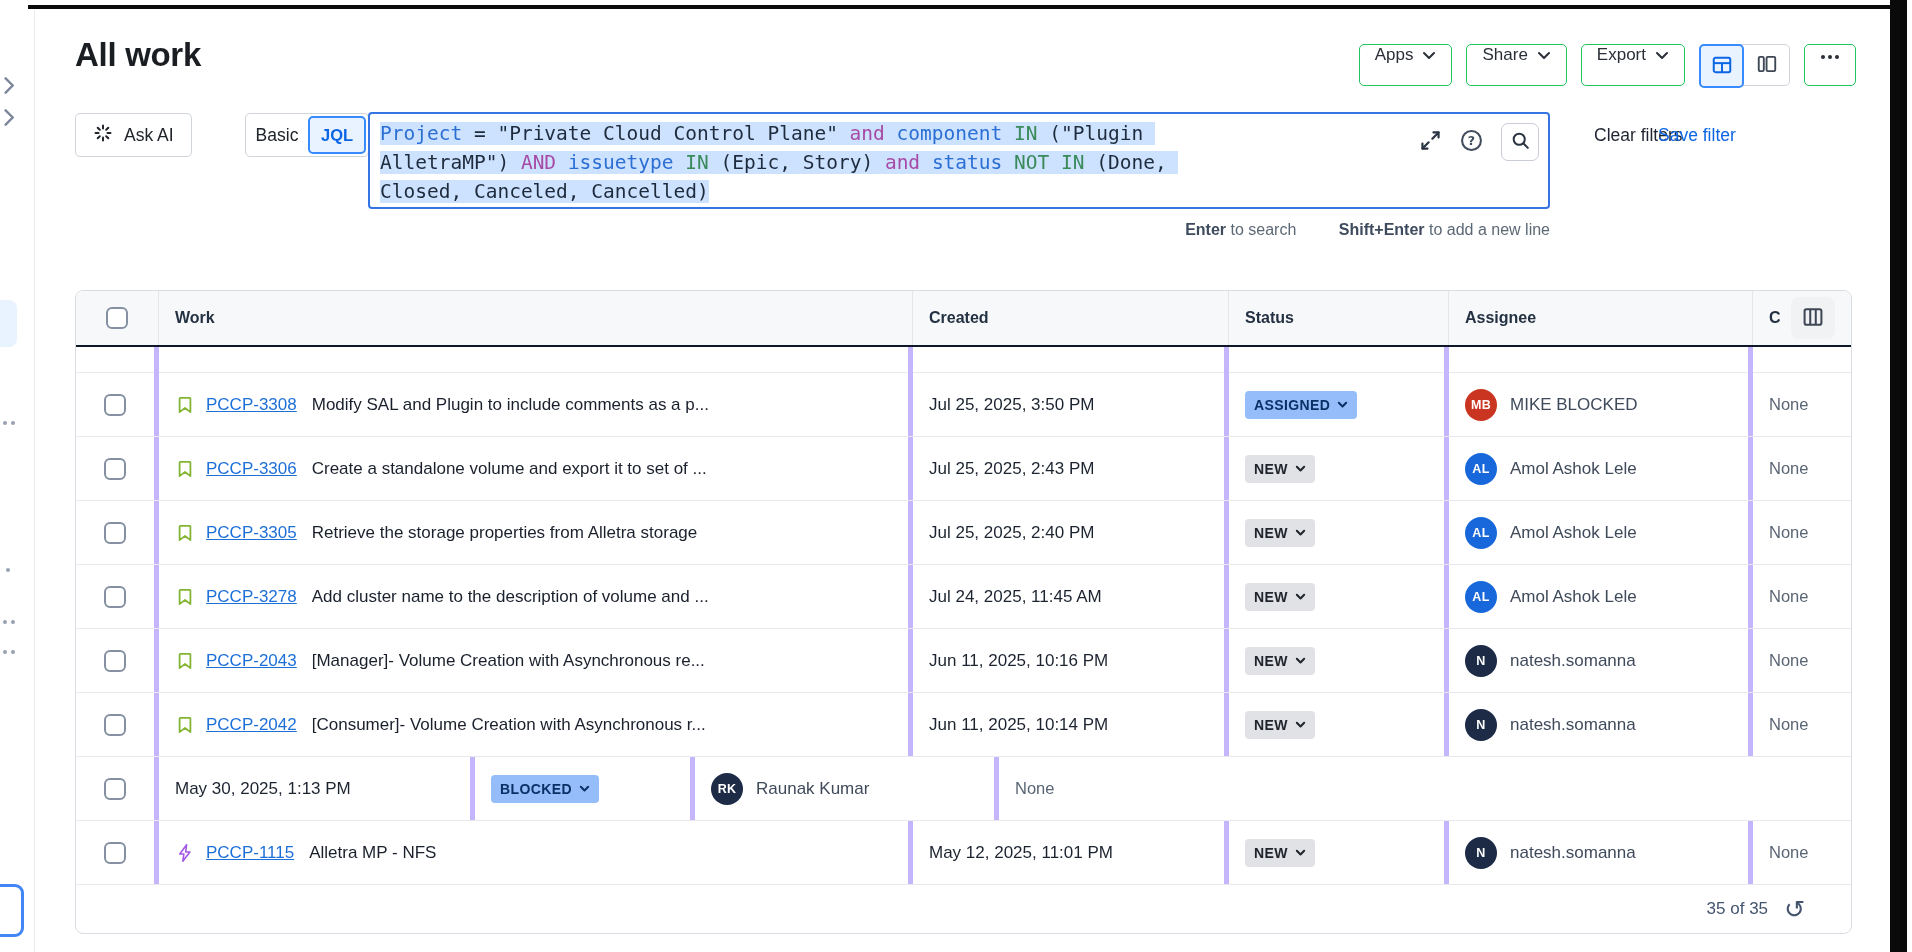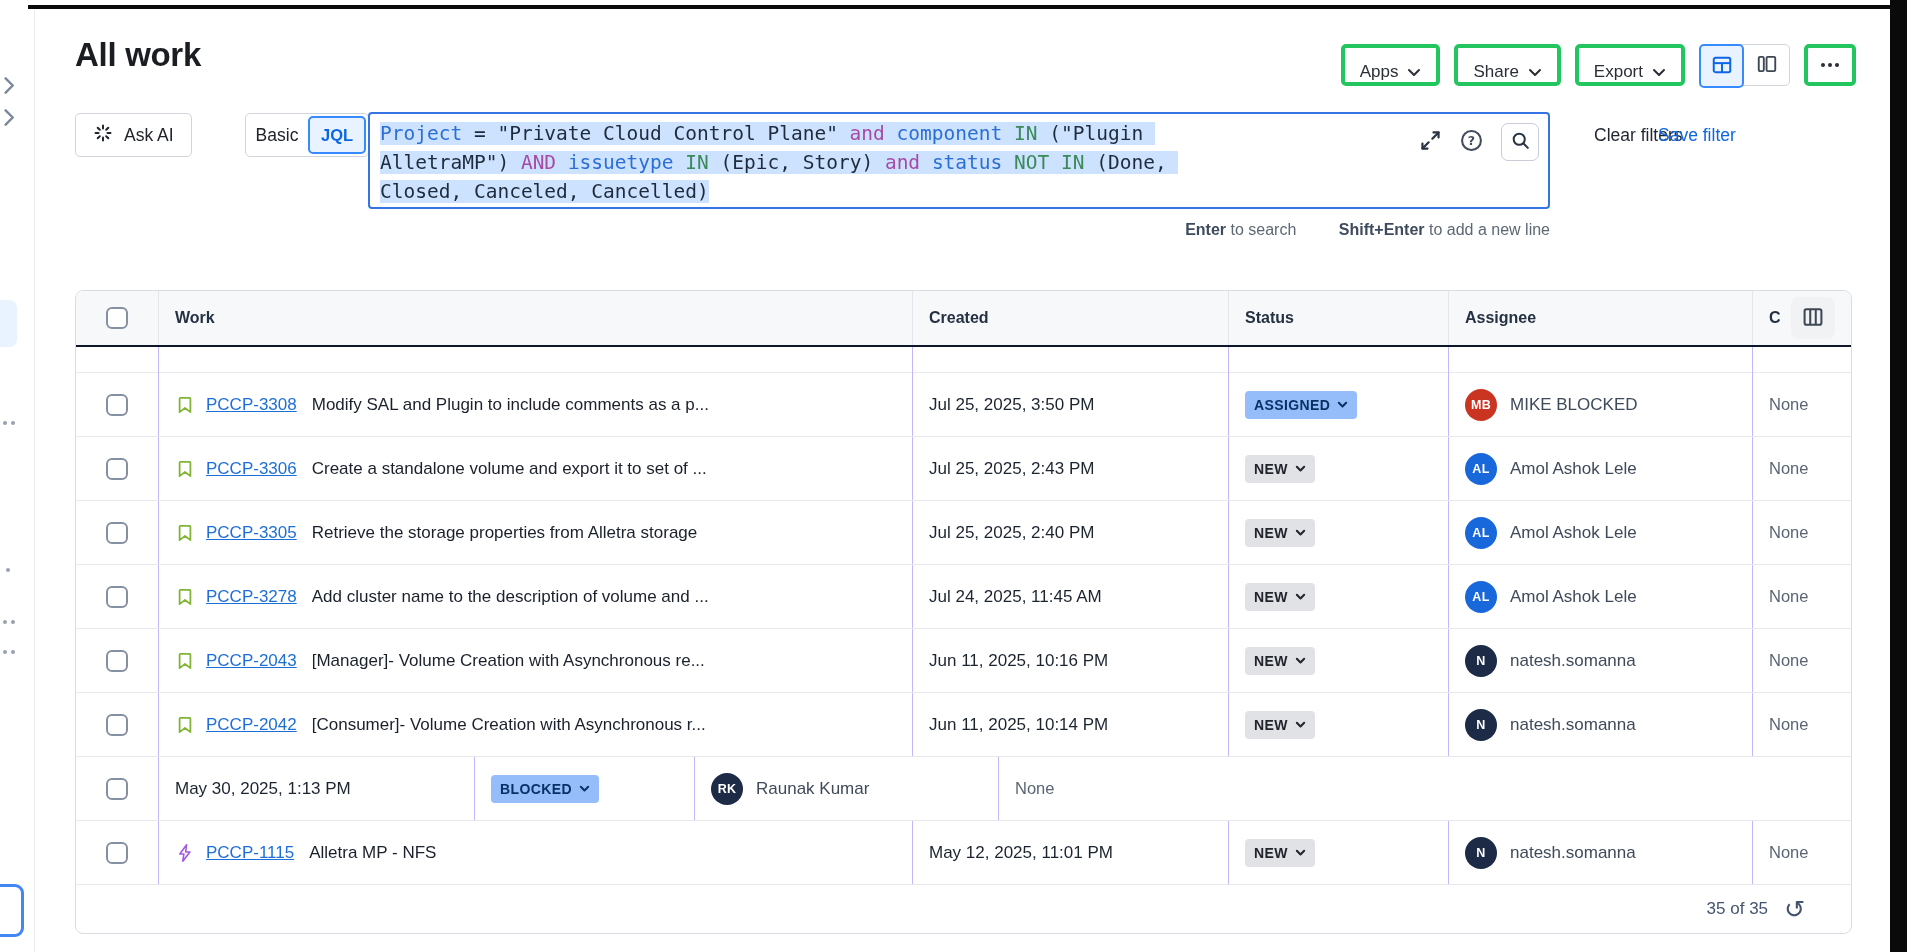--- a/index.html
+++ b/index.html
@@ -12,21 +12,21 @@
   
   .sidebar-divider{position:absolute;left:34px;top:10px;height:942px;width:1px;background:#E8EAEE}
   .frag{position:absolute;color:#7A8699}
   .frag-sel{position:absolute;left:0;top:300px;width:17px;height:47px;background:#E9F2FF;border-radius:0 8px 8px 0}
   .frag-btn{position:absolute;left:-16px;top:884px;width:40px;height:53px;border:3px solid #4285F4;border-radius:9px;background:#fff}
   .dot{display:inline-block;width:4px;height:4px;border-radius:50%;background:#98A1B0;margin:2px}
   
   .page-title{position:absolute;left:75px;top:36px;font-size:33px;font-weight:700;color:#1A1D21;letter-spacing:-.3px}
   
   .top-actions{position:absolute;top:44px;left:1125px;width:731px;display:flex;gap:14px;align-items:center;justify-content:flex-end}
-  .btn{height:42px;border:4px solid #22c55e;border-radius:5px;background:#fff;display:inline-flex;align-items:flex-end;gap:9px;padding:0 15px;font-size:17px;font-weight:500;color:#2A2E36;font-family:inherit;cursor:pointer}
+  .btn{height:42px;border:1px solid #22c55e;border-radius:5px;background:#fff;display:inline-flex;align-items:flex-start;gap:9px;padding:0 15px;font-size:17px;font-weight:500;color:#2A2E36;font-family:inherit;cursor:pointer}
   .btn svg{flex:none}
   .btn-more{width:52px;justify-content:center;padding:0}
   .seg{display:flex;align-items:stretch;height:42px;border:1px solid #D0D4DB;border-radius:5px;background:#fff}
   .seg-btn{width:45px;display:flex;align-items:center;justify-content:center;background:#fff;border:none;color:#3E4754;cursor:pointer;border-radius:5px}
   .seg-btn.active{background:#E9F2FF;border:2px solid #388BFF;color:#0C66E4;margin:-1px 0 -1px -1px;height:44px;z-index:2}
   
   .ask-ai{position:absolute;left:75px;top:113px;height:44px;display:inline-flex;align-items:center;gap:11px;padding:0 17px;border:1px solid #D0D4DB;border-radius:5px;background:#fff;font-size:17.5px;font-weight:500;color:#20242B;font-family:inherit;cursor:pointer}
   .mode{position:absolute;left:245px;top:113px;width:124px;height:44px;border:1px solid #D0D4DB;border-radius:5px;background:#fff;display:flex;align-items:center}
   .mode-basic{flex:1;text-align:center;font-size:17.5px;font-weight:500;color:#20242B;background:none;border:none;font-family:inherit;cursor:pointer}
   .mode-jql{width:58px;height:38px;margin:2px 2px 2px 0;background:#E9F2FF;border:2px solid #388BFF;border-radius:5px;color:#0C66E4;font-weight:600;font-size:16.5px;display:flex;align-items:center;justify-content:center;font-family:inherit;cursor:pointer}
@@ -45,21 +45,21 @@
   .hints{position:absolute;left:368px;top:221px;width:1182px;text-align:right;font-size:16px;color:#5C6875}
   .hints b{color:#3E4B5E;font-weight:700}
   .hint-shift{margin-left:38px}
   
   .table{position:absolute;left:75px;top:290px;width:1777px;height:644px;border:1px solid #D9DDE3;border-radius:8px;background:#fff;overflow:hidden;display:flex;flex-direction:column}
   .thead{display:flex;height:56px;background:var(--c-header-bg,#F7F8F9);border-bottom:2px solid #0f172a;flex:none}
   .th{display:flex;align-items:center;padding:0 16px;font-size:16px;font-weight:700;color:#243142;border-right:1px solid #E3E6EB}
   .sliver{display:flex;height:26px;border-bottom:1px solid #E7E9EE;flex:none}
   .sliver .td{height:26px}
   .trow{display:flex;height:64px;border-bottom:1px solid #E7E9EE;background:#fff;flex:none}
-  .td{display:flex;align-items:center;padding:0 16px;border-right:1px solid #c4b5fd;font-size:17px;color:#1C2430;min-width:0}
+  .td{display:flex;align-items:center;padding:0 16px;border-right:5px solid #c4b5fd;font-size:17px;color:#1C2430;min-width:0}
   .w-check{width:83px;justify-content:center;padding:0}
   .w-work{width:754px}
   .w-created{width:316px}
   .w-status{width:220px}
   .w-assignee{width:304px}
   .w-last{flex:1;border-right:none}
   .checkbox{width:22px;height:22px;border:2px solid #8590A2;border-radius:6px;background:#fff;cursor:pointer;flex:none}
   .type-icon{display:flex;align-items:center;flex:none}
   .key-link{color:var(--c-link-blue,#1D6FD8);text-decoration:underline;font-weight:500;margin:0 15px 0 11px;white-space:nowrap;cursor:pointer;flex:none}
   .summary{color:#1A202C;white-space:nowrap;overflow:hidden;text-overflow:clip;cursor:pointer}

